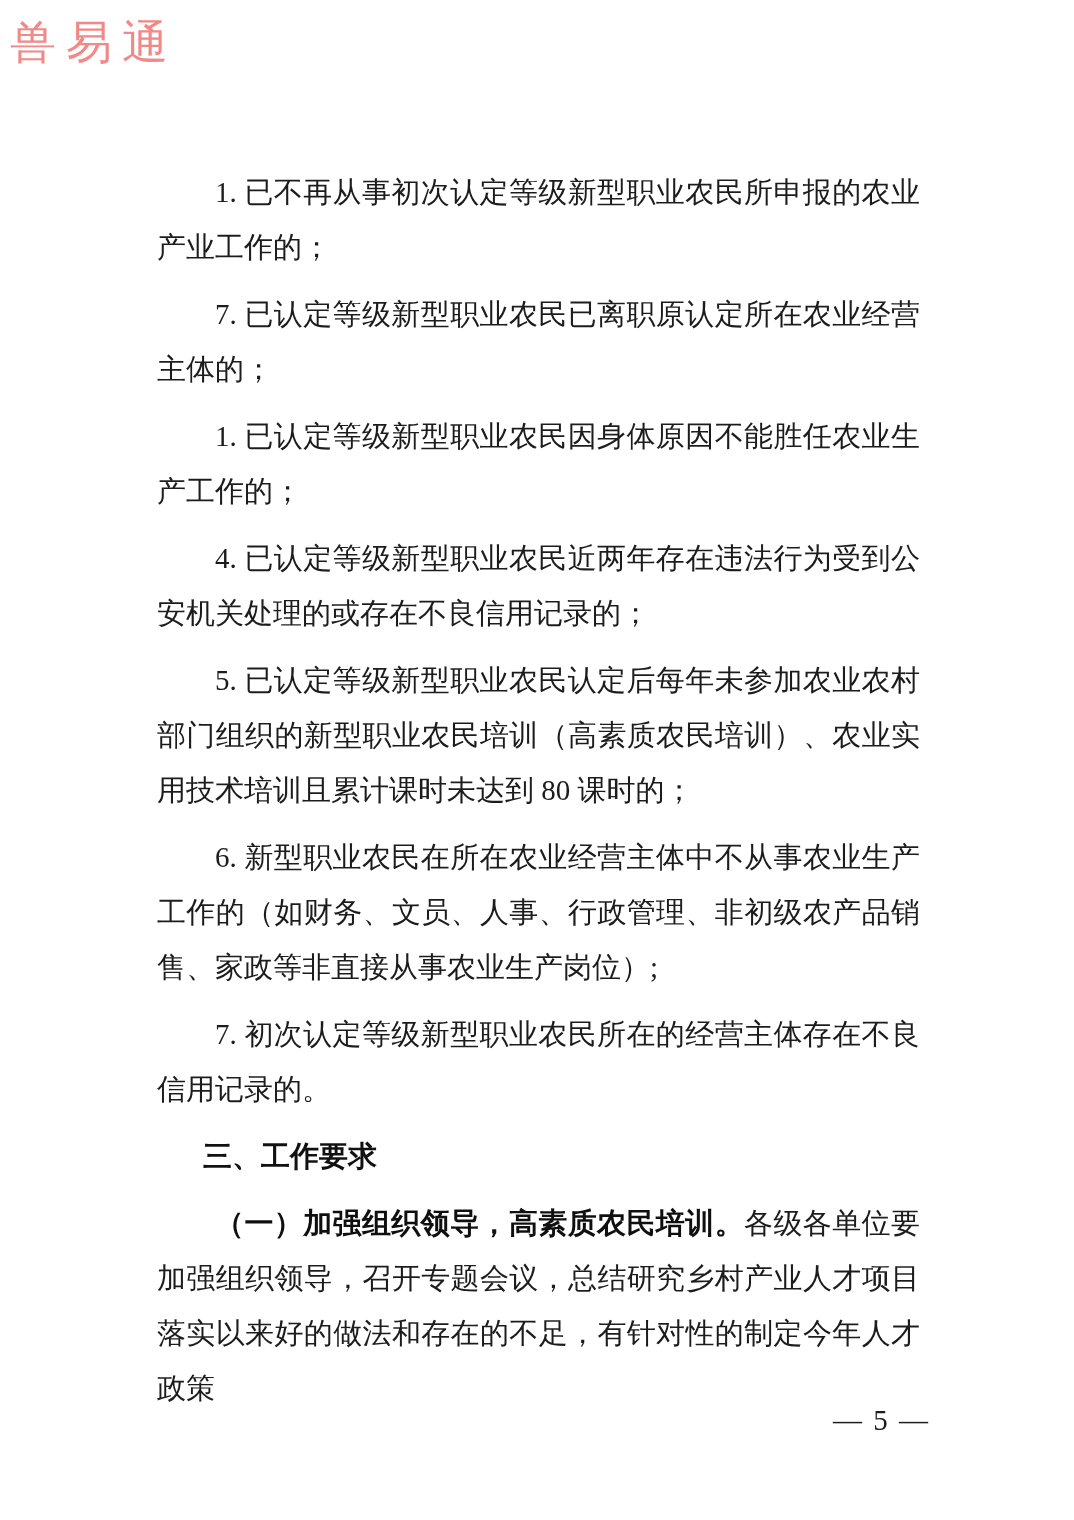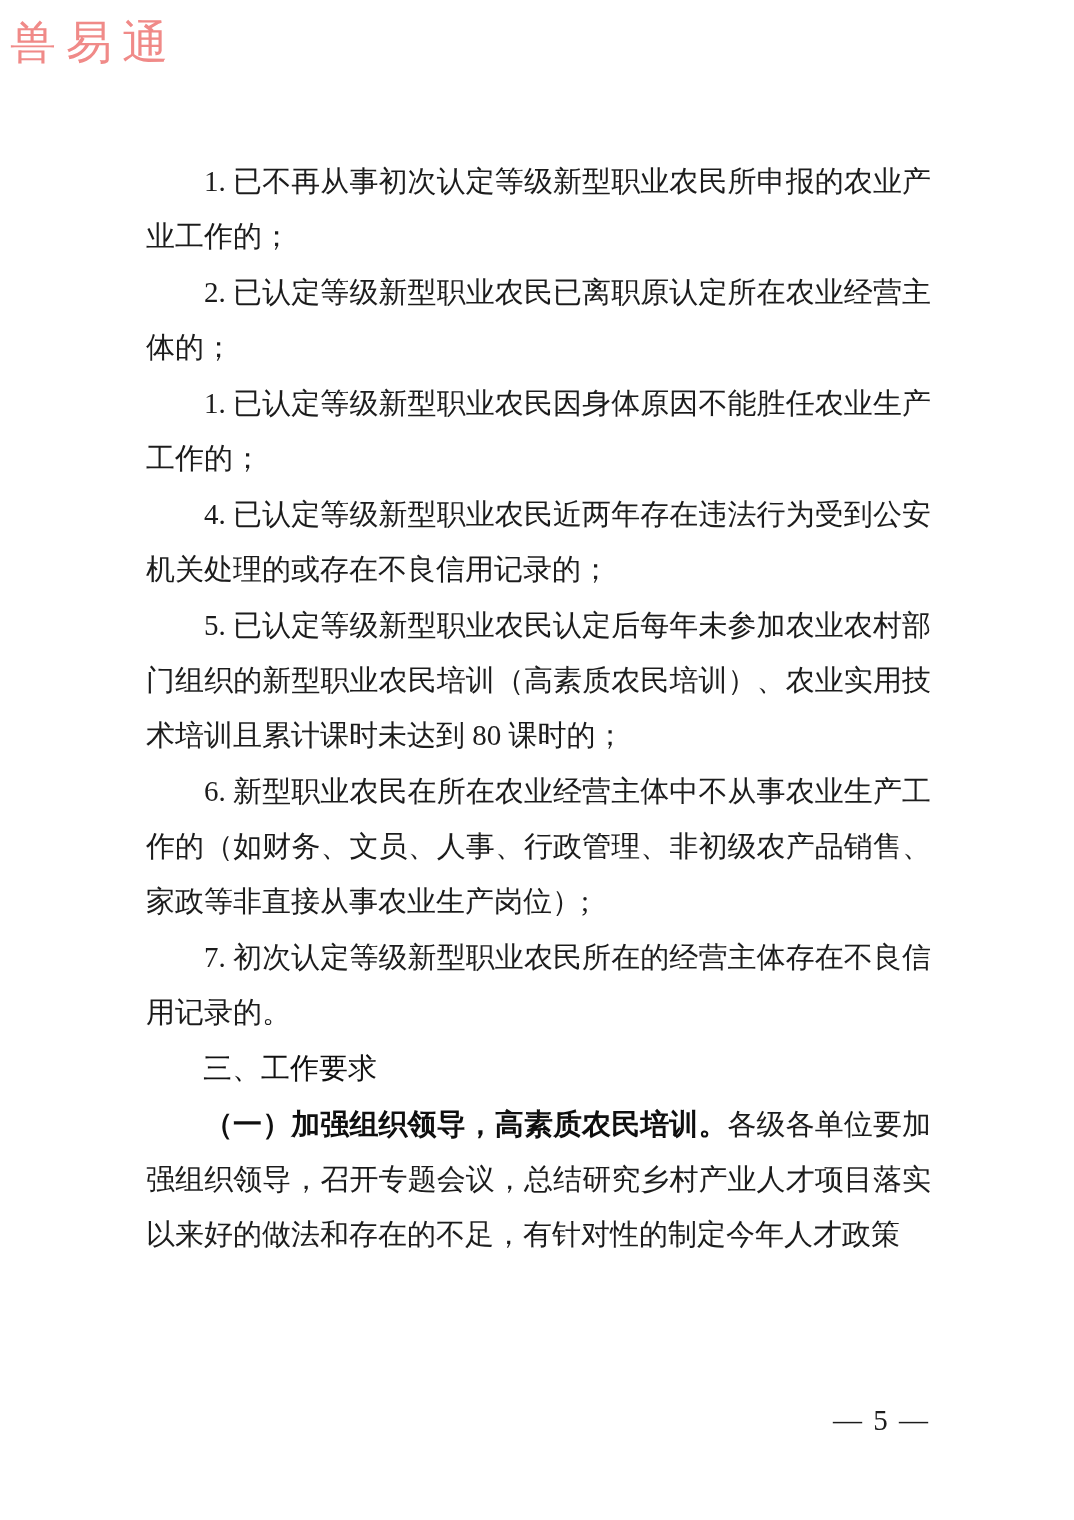--- a/index.html
+++ b/index.html
@@ -27,34 +27,34 @@
     user-select: none;
     margin-top: 13px;
   }
   .doc-content {
     position: absolute;
     left: 145px;
     top: 153px;
     width: 787px;
   }
   .doc-content p {
-    margin: 1px;
+    margin: 12px;
     font-size: 29px;
     line-height: 55px;
     text-align: justify;
     text-justify: inter-character;
     text-indent: 2em;
     word-break: break-all;
   }
   .section-heading {
     margin: 0;
     font-size: 29px;
     line-height: 55px;
     text-indent: 2em;
-    font-weight: normal;
+    font-weight: bold;
     font-family: "Liberation Sans", "DejaVu Sans", sans-serif;
     color: #111111;
   }
   .bold-lead {
     font-weight: bold;
     color: #0f0f0f;
   }
   .page-number {
     position: absolute;
     top: 1400px;
@@ -65,21 +65,21 @@
     letter-spacing: 2px;
   }
 </style>
 </head>
 <body>
 
 <div class="watermark">兽易通</div>
 
 <div class="doc-content">
   <p>1. 已不再从事初次认定等级新型职业农民所申报的农业产业工作的；</p>
-  <p>2. 已认定等级新型职业农民已离职原认定所在农业经营主体的；</p>
+  <p>7. 已认定等级新型职业农民已离职原认定所在农业经营主体的；</p>
   <p>1. 已认定等级新型职业农民因身体原因不能胜任农业生产工作的；</p>
   <p>4. 已认定等级新型职业农民近两年存在违法行为受到公安机关处理的或存在不良信用记录的；</p>
   <p>5. 已认定等级新型职业农民认定后每年未参加农业农村部门组织的新型职业农民培训（高素质农民培训）、农业实用技术培训且累计课时未达到 80 课时的；</p>
   <p>6. 新型职业农民在所在农业经营主体中不从事农业生产工作的（如财务、文员、人事、行政管理、非初级农产品销售、家政等非直接从事农业生产岗位）;</p>
   <p>7. 初次认定等级新型职业农民所在的经营主体存在不良信用记录的。</p>
 
   <div class="section-heading">三、工作要求</div>
 
   <p>
     <span class="bold-lead">（一）加强组织领导，高素质农民培训。</span><span>各级各单位要加强组织领导，召开专题会议，总结研究乡村产业人才项目落实以来好的做法和存在的不足，有针对性的制定今年人才政策</span>

